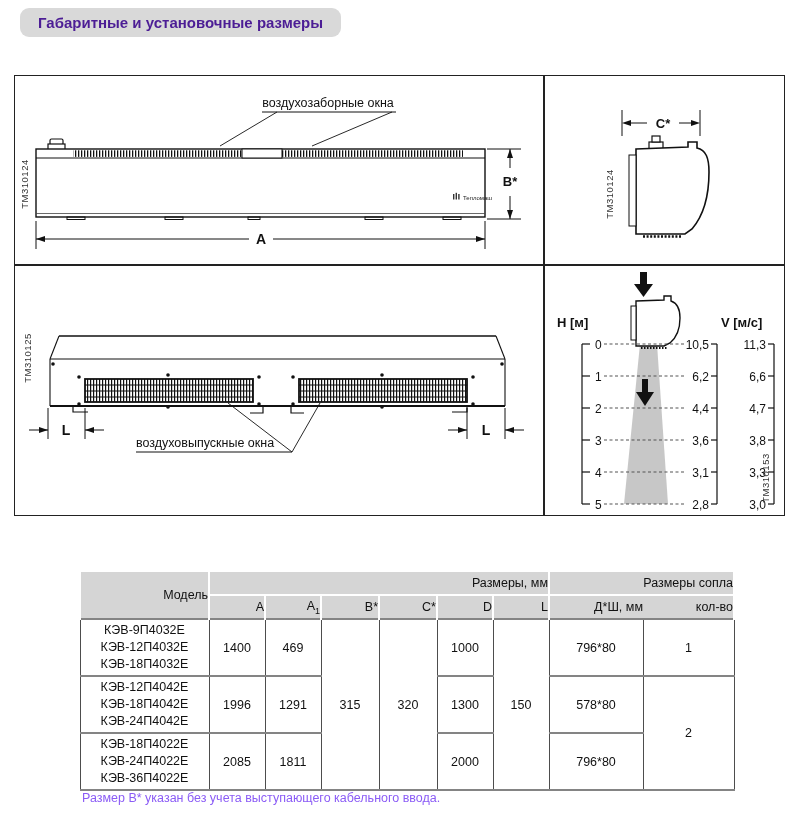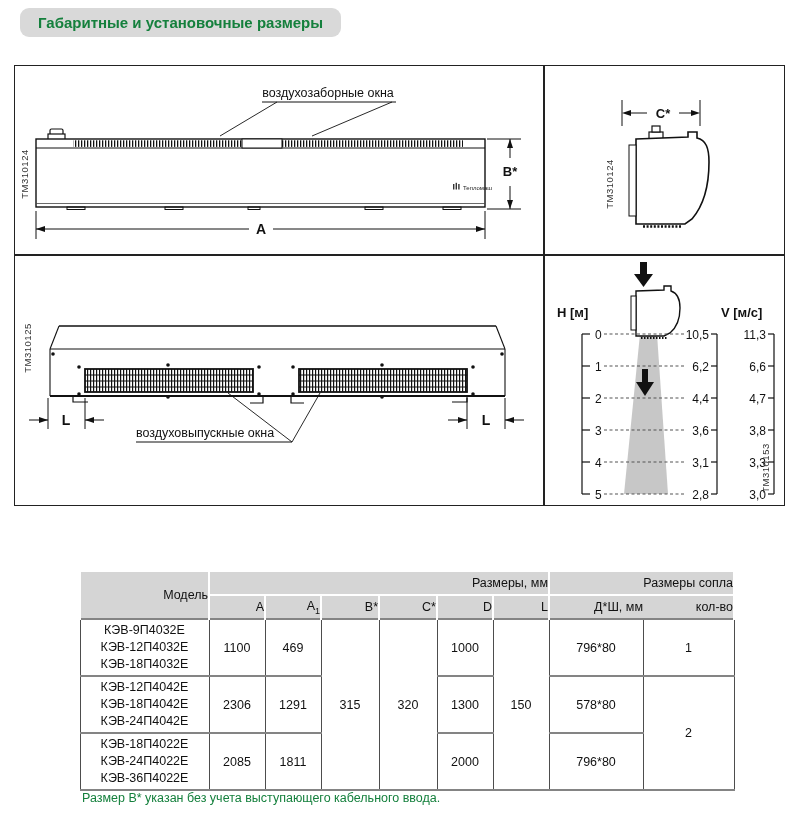--- a/index.html
+++ b/index.html
@@ -1,20 +1,20 @@
 <!DOCTYPE html>
 <html><head>
 <meta charset="utf-8">
 <style>
   html,body{margin:0;padding:0;background:#fff;}
   #page{position:relative;width:798px;height:840px;background:#fff;font-family:"Liberation Sans",sans-serif;color:#111;overflow:hidden;}
   
-  #title-pill{position:absolute;left:20px;top:8px;height:29px;line-height:29px;padding:0 18px;background:#d9d9d9;border-radius:9px;font-size:15px;font-weight:bold;color:#15803d;}
+  #title-pill{position:absolute;left:20px;top:8px;height:29px;line-height:29px;padding:0 18px;background:#d9d9d9;border-radius:9px;font-size:15px;font-weight:bold;color:#4c1d95;}
   
-  #drawing-box{position:absolute;left:14px;top:65px;width:769px;height:439px;border:1.5px solid #222;background:#fff;text-align:center;}
+  #drawing-box{position:absolute;left:14px;top:75px;width:769px;height:439px;border:1.5px solid #222;background:#fff;text-align:center;}
   .divider-v{position:absolute;left:528px;top:0;width:1.5px;height:100%;background:#222;}
   .divider-h{position:absolute;left:0;top:188px;width:100%;height:1.5px;background:#222;}
   .quad{position:absolute;}
   svg text{font-family:"Liberation Sans",sans-serif;fill:#111;}
   .callout-txt{font-size:12.5px;}
   .dim-txt{font-size:13px;font-weight:bold;}
   .dim-txt-lg{font-size:14px;font-weight:bold;}
   .code-txt{font-size:9.5px;fill:#333;letter-spacing:.5px;}
   .axis-lbl{font-size:13px;font-weight:600;}
   .axis-num{font-size:12px;}
@@ -23,21 +23,21 @@
   #spec-table{position:absolute;left:79px;top:570px;}
   table.tbl{border-collapse:collapse;table-layout:fixed;width:654px;font-size:12.5px;}
   table.tbl th{background:#d5d5d5;border:2px solid #fff;border-bottom-width:0;font-weight:normal;height:22px;padding:0;text-align:right;}
   table.tbl th.no-r{border-right:none;}
   table.tbl th.no-l{border-left:none;}
   table.tbl td{border:1px solid #4d4d4d;border-top:2px solid #848484;border-bottom:2px solid #848484;text-align:center;padding:0;background:#fff;}
   table.tbl tbody tr{height:57px;}
   td.models{text-align:left;padding:2px 0 2px 6px;line-height:17px;}
   sub.a1{font-size:9px;}
   
-  #footnotes{position:absolute;left:82px;top:790px;font-size:12.5px;line-height:17.5px;color:#15803d;}
+  #footnotes{position:absolute;left:82px;top:790px;font-size:12.5px;line-height:17.5px;color:#8b5cf6;}
 </style>
 </head>
 <body>
 
 <div id="page">
 
   <div id="title-pill">Габаритные и установочные размеры</div>
 
   <div id="drawing-box">
     <div class="divider-v"></div>
@@ -301,36 +301,36 @@
           <th class="no-l">кол-во</th>
         </tr>
       </thead>
       <tbody>
         <tr>
           <td class="models">
             <div>КЭВ-9П4032Е</div>
             <div>КЭВ-12П4032Е</div>
             <div>КЭВ-18П4032Е</div>
           </td>
-          <td>1100</td>
+          <td>1400</td>
           <td>469</td>
           <td rowspan="3">315</td>
           <td rowspan="3">320</td>
           <td>1000</td>
           <td rowspan="3">150</td>
           <td>796*80</td>
           <td>1</td>
         </tr>
         <tr>
           <td class="models">
             <div>КЭВ-12П4042Е</div>
             <div>КЭВ-18П4042Е</div>
             <div>КЭВ-24П4042Е</div>
           </td>
-          <td>2306</td>
+          <td>1996</td>
           <td>1291</td>
           <td>1300</td>
           <td>578*80</td>
           <td rowspan="2">2</td>
         </tr>
         <tr>
           <td class="models">
             <div>КЭВ-18П4022Е</div>
             <div>КЭВ-24П4022Е</div>
             <div>КЭВ-36П4022Е</div>

